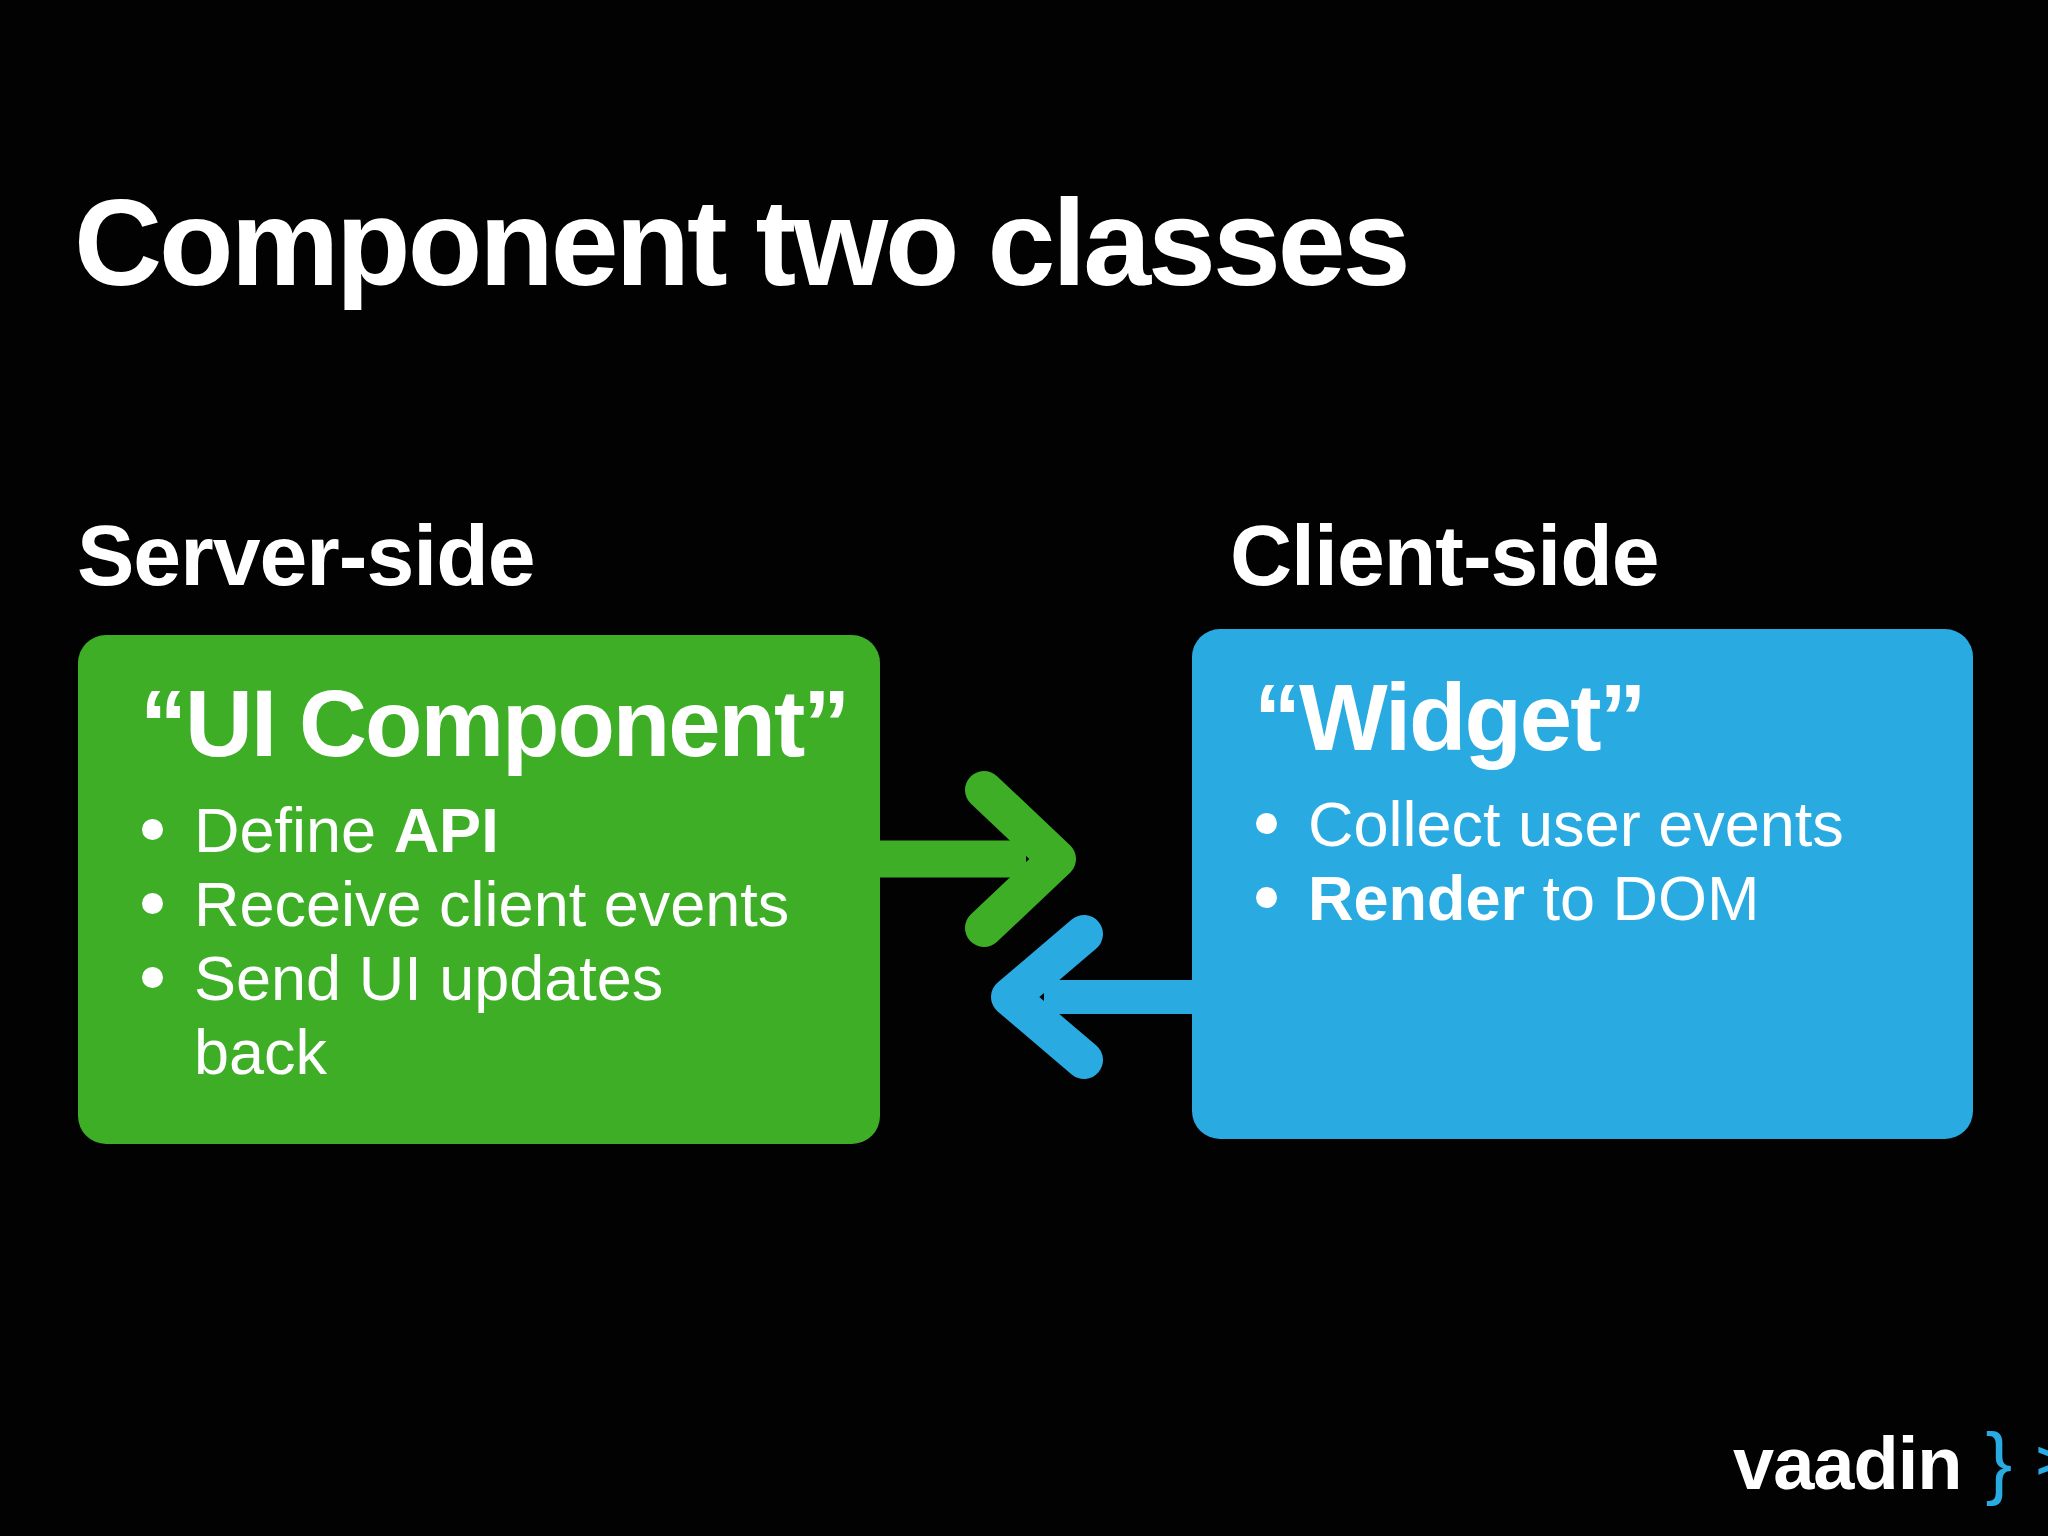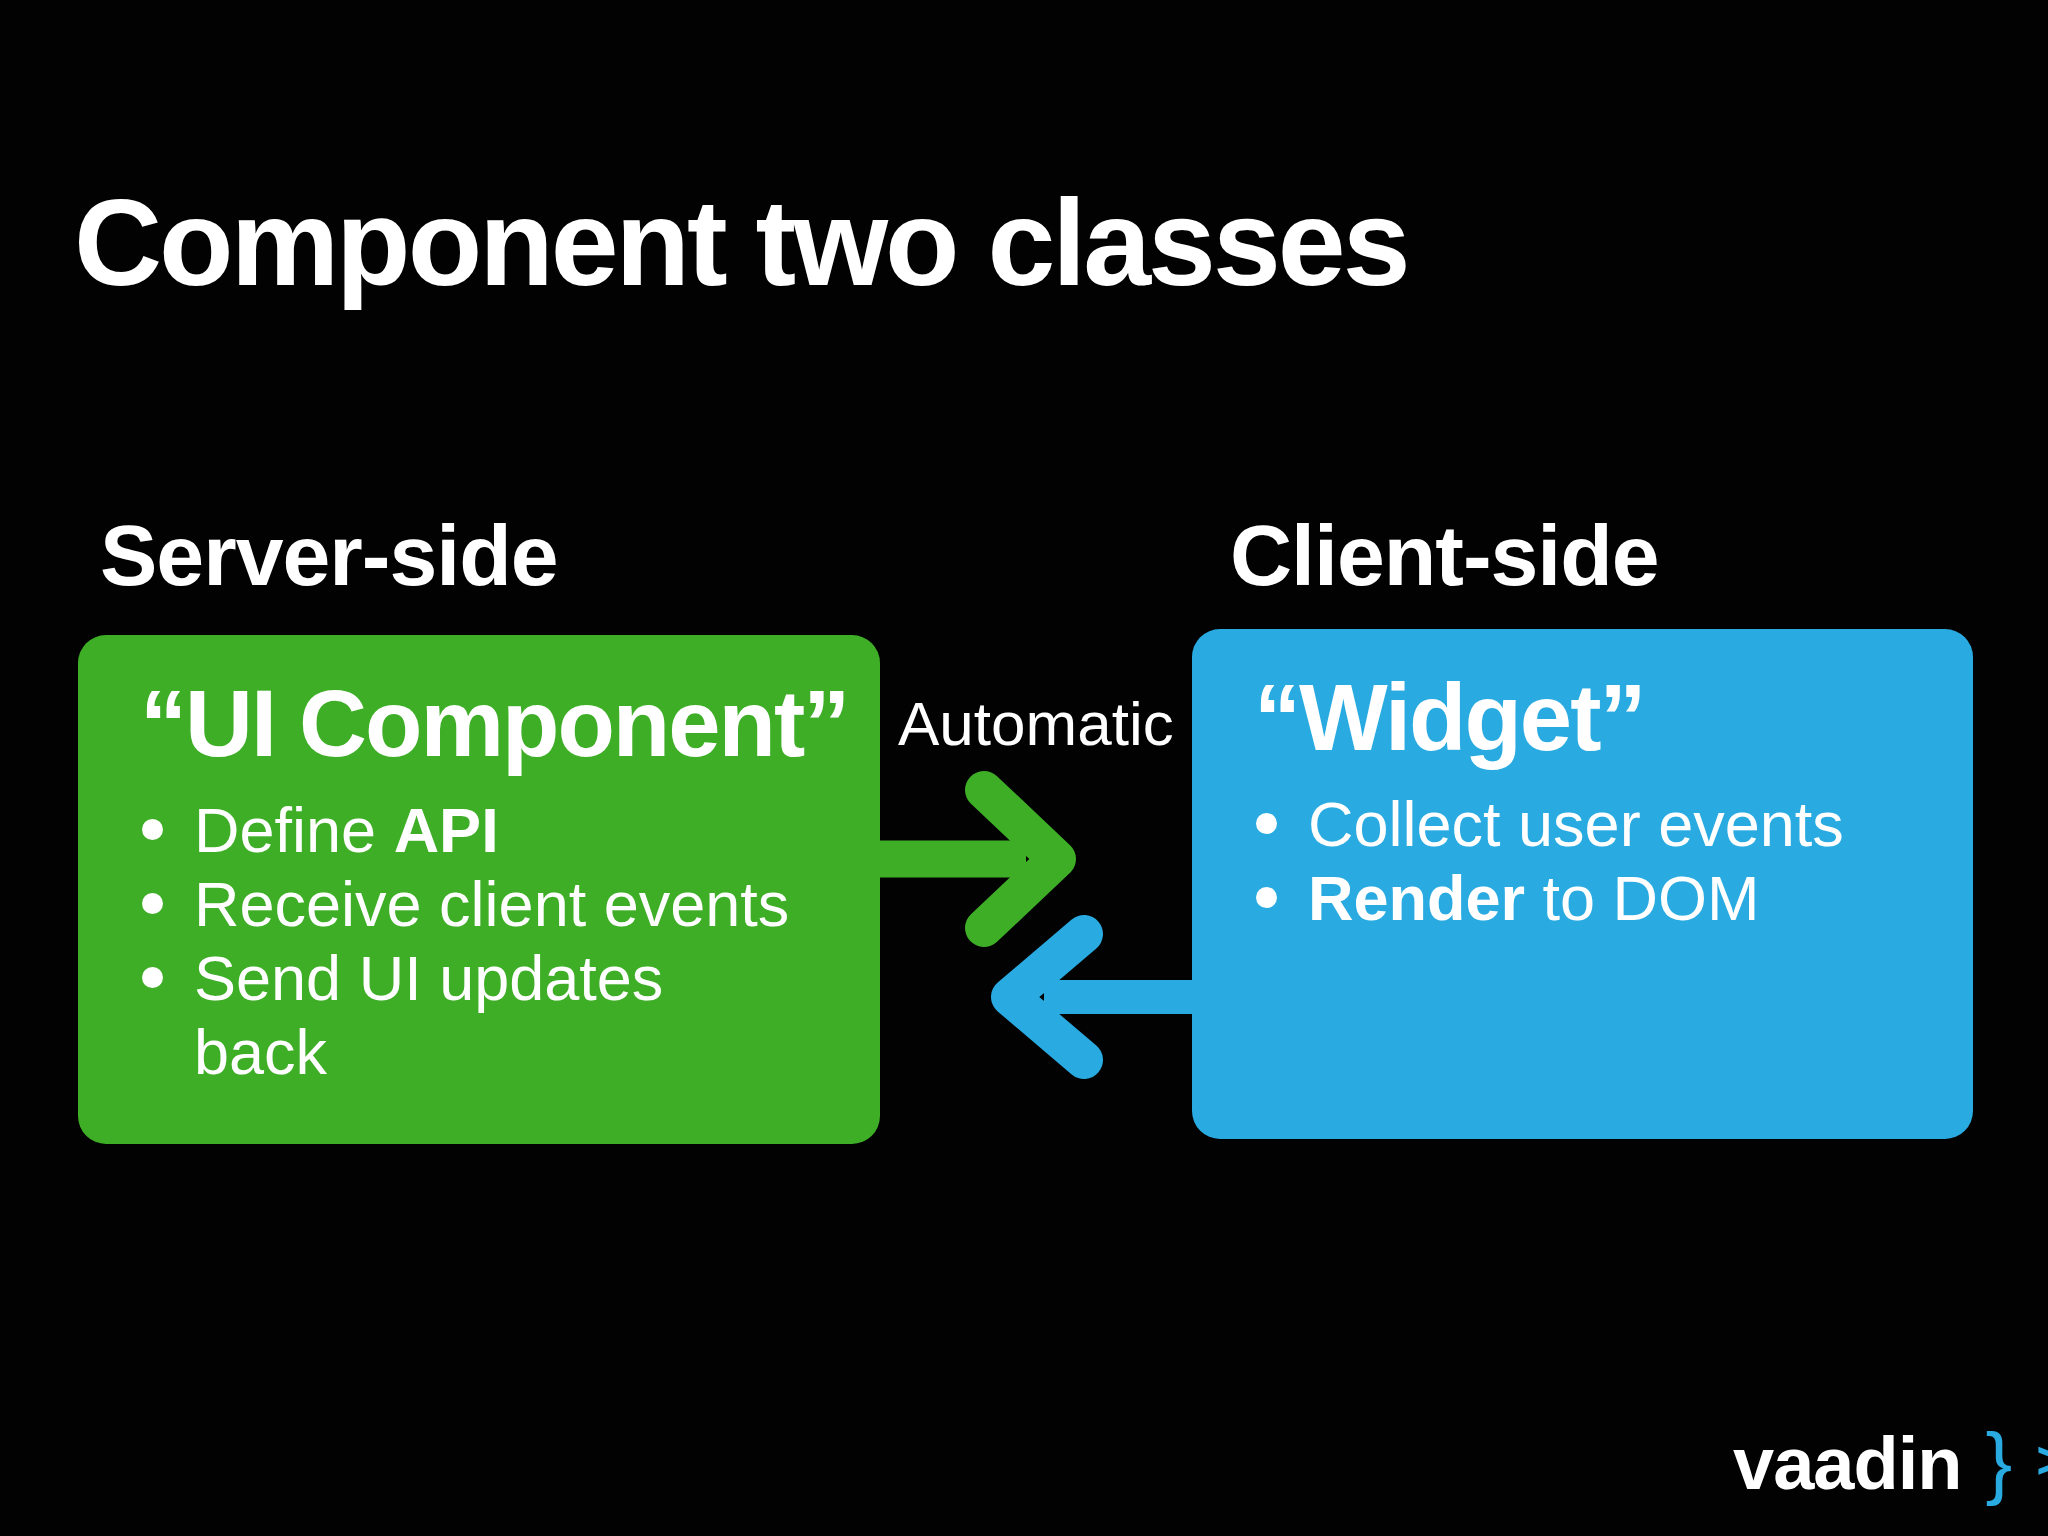--- a/index.html
+++ b/index.html
@@ -27,21 +27,21 @@
     white-space: nowrap;
     line-height: 1.1;
   }
   .section-heading {
     font-size: 86px;
     font-weight: 700;
     letter-spacing: -1px;
     white-space: nowrap;
     line-height: 1.0;
   }
-  #server-heading { left: 100px;  top: 512px; }
+  #server-heading { left: 77px;  top: 512px; }
   #client-heading { left: 1230px; top: 512px; }
 
   .box {
     border-radius: 28px;
     box-sizing: border-box;
     padding: 38px 36px 0 62px;
   }
   #server-box {
     left: 78px; top: 635px;
     width: 802px; height: 509px;
@@ -147,21 +147,20 @@
   <div class="abs section-heading" id="client-heading">Client-side</div>
 
   <div class="abs box" id="client-box">
     <div class="box-title">“Widget”</div>
     <ul class="bullets">
       <li>Collect user events</li>
       <li><b>Render</b><span> to DOM</span></li>
     </ul>
   </div>
 
-  <div class="abs" id="automatic-label">Automatic</div>
 
   <svg class="abs" id="arrows" width="2048" height="1536" viewBox="0 0 2048 1536">
     <g style="stroke: var(--green, #3eae27);" fill="none">
       <line x1="878" y1="859" x2="1026" y2="859" stroke-width="37"></line>
       <path d="M984 790 L1057 859 L984 928" stroke-width="38" stroke-linecap="round" stroke-linejoin="round"></path>
     </g>
     <g style="stroke: var(--blue, #29abe2);" fill="none">
       <line x1="1196" y1="997" x2="1044" y2="997" stroke-width="34"></line>
       <path d="M1084 934 L1010 997 L1084 1060" stroke-width="38" stroke-linecap="round" stroke-linejoin="round"></path>
     </g>

